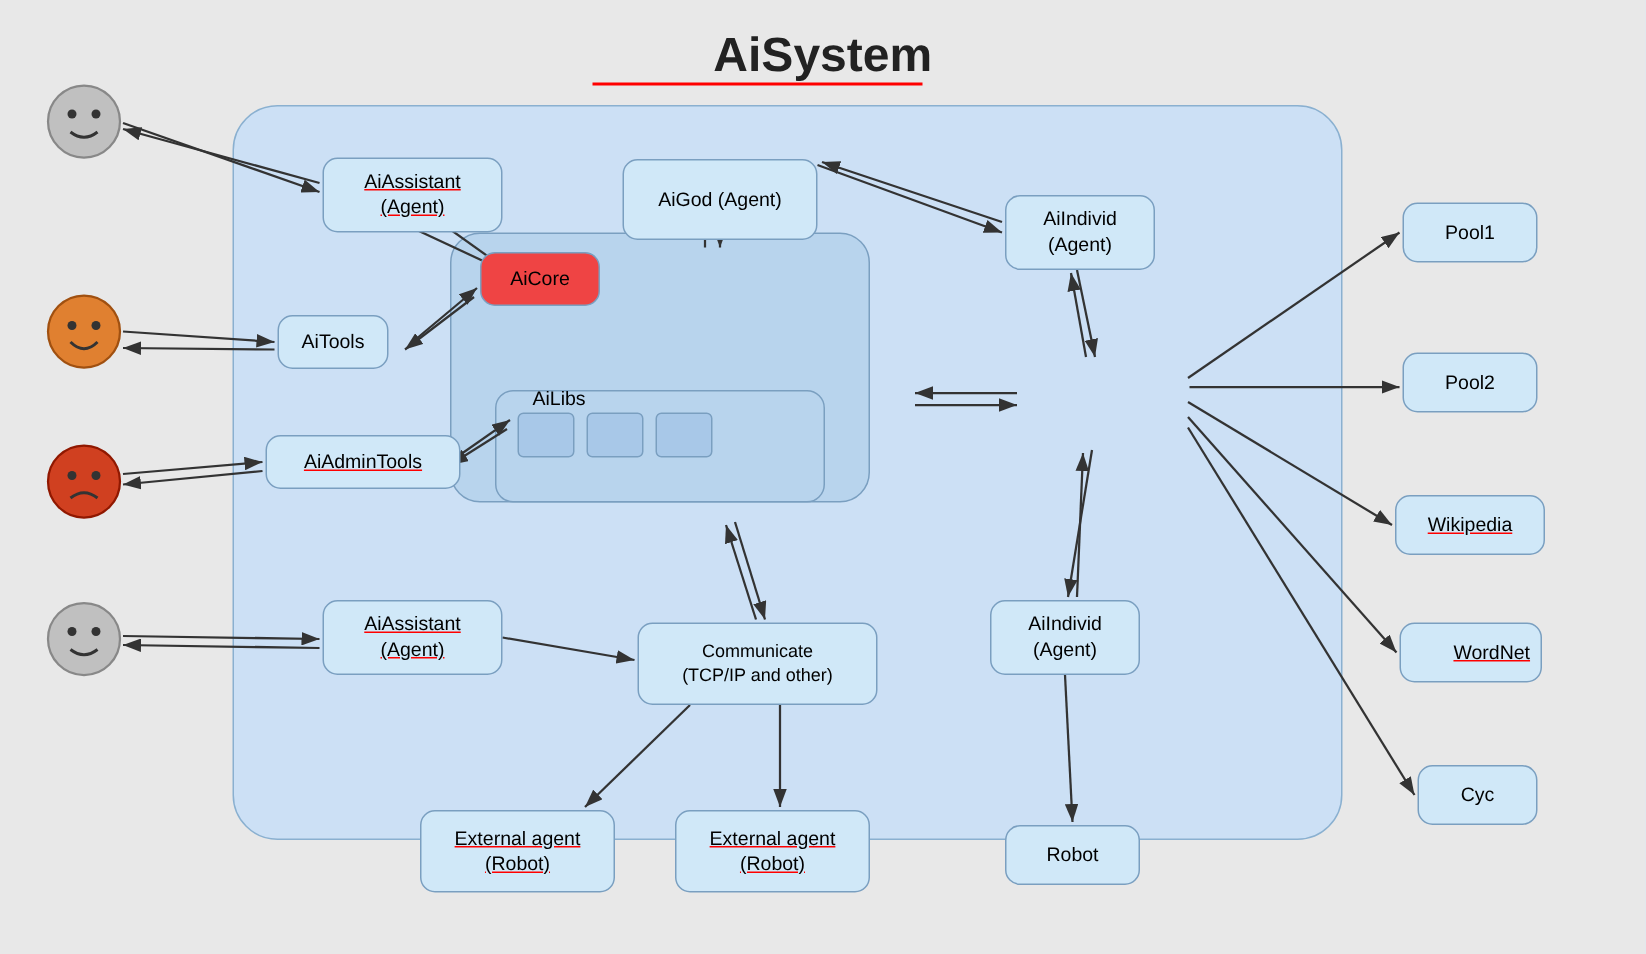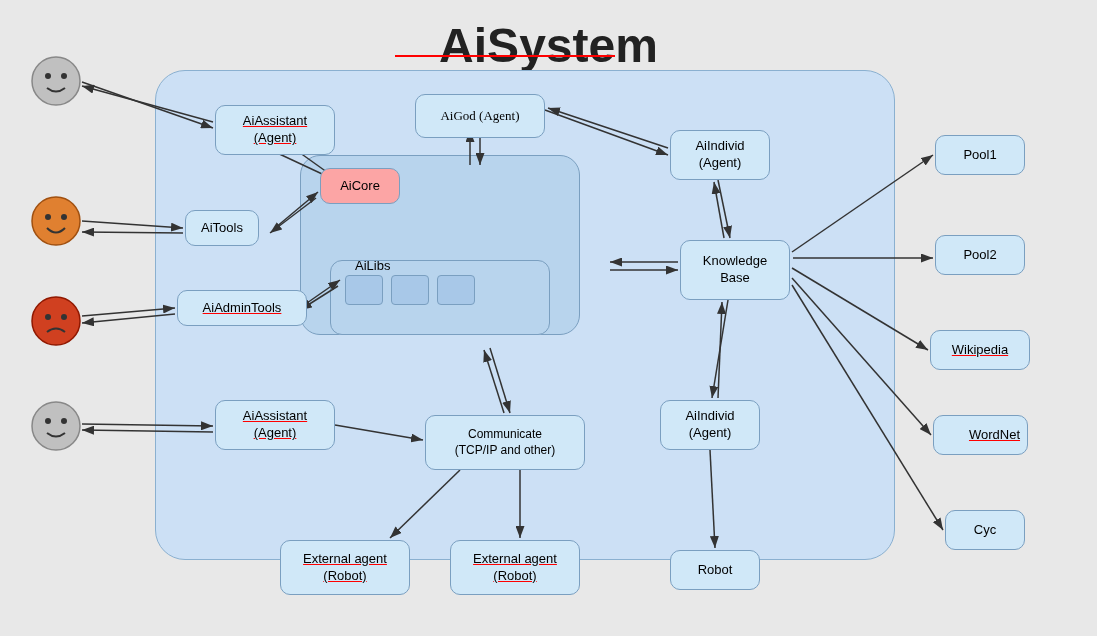--- a/index.html
+++ b/index.html
@@ -17,21 +17,21 @@
       width: 1097px;
       height: 636px;
       background: #e8e8e8;
     }
 
     .title {
       position: absolute;
       top: 18px;
       left: 50%;
       transform: translateX(-50%);
-      font-size: 48px;
+      font-size: 32px;
       font-weight: bold;
       color: #222;
       white-space: nowrap;
     }
     .title-underline {
       position: absolute;
       top: 55px;
       left: 395px;
       width: 220px;
       height: 2px;
@@ -236,50 +236,46 @@
     <circle cx="18" cy="21" r="3" fill="#333"></circle>
     <circle cx="34" cy="21" r="3" fill="#333"></circle>
     <path d="M17 33 Q26 40 35 33" fill="none" stroke="#333" stroke-width="2"></path>
   </svg>
 
   <div class="node" style="left:215px;top:105px;width:120px;height:50px;">
     <span class="node-underline" style="white-space:pre-line;">AiAssistant
 (Agent)</span>
   </div>
 
-  <div class="node" style="left:415px;top:94px;width:130px;height:44px;font-family:Liberation Serif, serif;">
+  <div class="node" style="left:415px;top:106px;width:130px;height:54px;">
     <span>AiGod (Agent)</span>
   </div>
 
   <div class="node" style="left:670px;top:130px;width:100px;height:50px;">
     <span style="white-space:pre-line;">AiIndivid
 (Agent)</span>
   </div>
 
   <div class="node" style="left:185px;top:210px;width:74px;height:36px;">
     <span>AiTools</span>
   </div>
 
-  <div class="node" style="left:320px;top:168px;width:80px;height:36px;background:#fca5a5;text-align:right;">
+  <div class="node" style="left:320px;top:168px;width:80px;height:36px;background:#ef4444;text-align:right;">
     <span>AiCore</span>
   </div>
 
 
   <div style="position:absolute;left:355px;top:258px;font-size:13px;font-weight:normal;color:#000000;">
     <span>AiLibs</span>
   </div>
 
   <div class="node" style="left:177px;top:290px;width:130px;height:36px;">
     <span class="node-underline">AiAdminTools</span>
   </div>
 
-  <div class="node" style="left:680px;top:240px;width:110px;height:60px;">
-    <span style="white-space:pre-line;">Knowledge
-Base</span>
-  </div>
 
   <div class="node" style="left:425px;top:415px;width:160px;height:55px;">
     <span style="white-space:pre-line;font-size:12px;">Communicate
 (TCP/IP and other)</span>
   </div>
 
   <div class="node" style="left:660px;top:400px;width:100px;height:50px;">
     <span style="white-space:pre-line;">AiIndivid
 (Agent)</span>
   </div>

